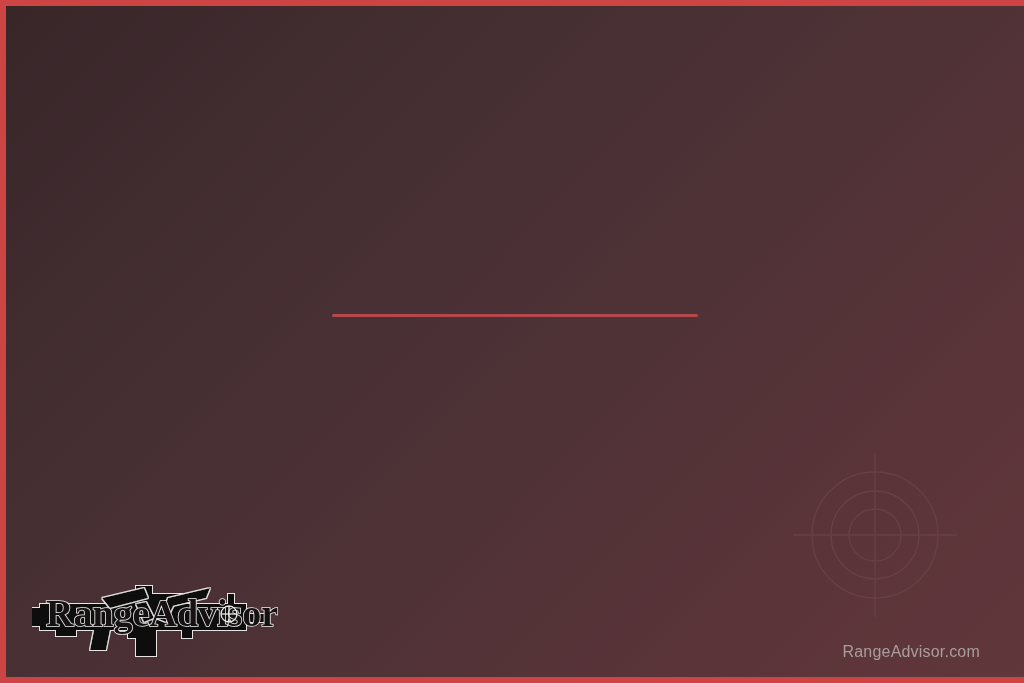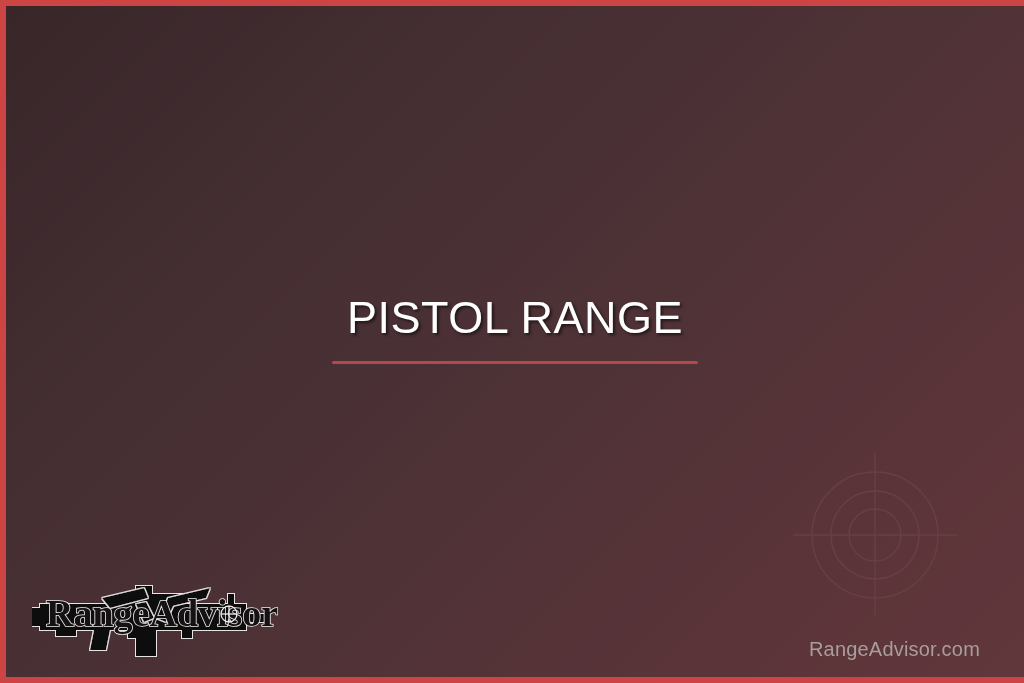--- a/index.html
+++ b/index.html
@@ -77,21 +77,21 @@
     width: 246px;
     height: 96px;
   }
   .logo svg { display: block; }
 
   
   .footer-url {
     position: absolute;
     right: 44px;
     bottom: 16px;
-    font-size: 20px;
+    font-size: 16px;
     color: #a99d9d;
     letter-spacing: 0.2px;
   }
 </style>
 </head>
 <body>
 
 <div class="slide">
 
   <div class="target">
@@ -100,21 +100,20 @@
         <circle cx="82" cy="82" r="63"></circle>
         <circle cx="82" cy="82" r="44"></circle>
         <circle cx="82" cy="82" r="26"></circle>
         <line x1="0" y1="82" x2="164" y2="82"></line>
         <line x1="82" y1="0" x2="82" y2="164"></line>
       </g>
     </svg>
   </div>
 
   <div class="title-block">
-    <h1 class="slide-title">PISTOL RANGE</h1>
     <div class="divider"></div>
   </div>
 
   <div class="logo">
     <svg width="246" height="96" viewBox="0 0 246 96" aria-hidden="true">
       <defs>
         <filter id="logoOutline" x="-30%" y="-30%" width="160%" height="160%">
           <feMorphology in="SourceAlpha" operator="dilate" radius="1.1" result="thick"></feMorphology>
           <feFlood flood-color="#e8e4e4" result="ol"></feFlood>
           <feComposite in="ol" in2="thick" operator="in" result="outline"></feComposite>

